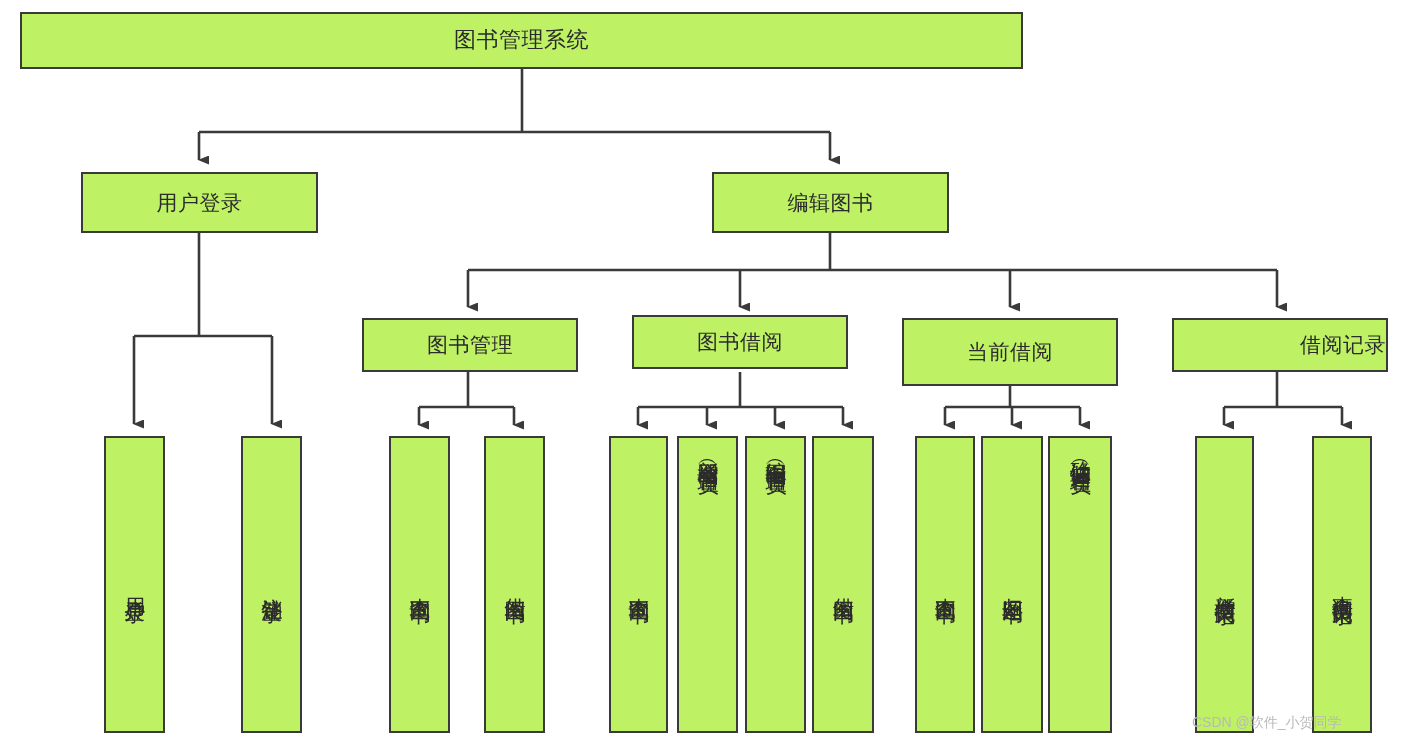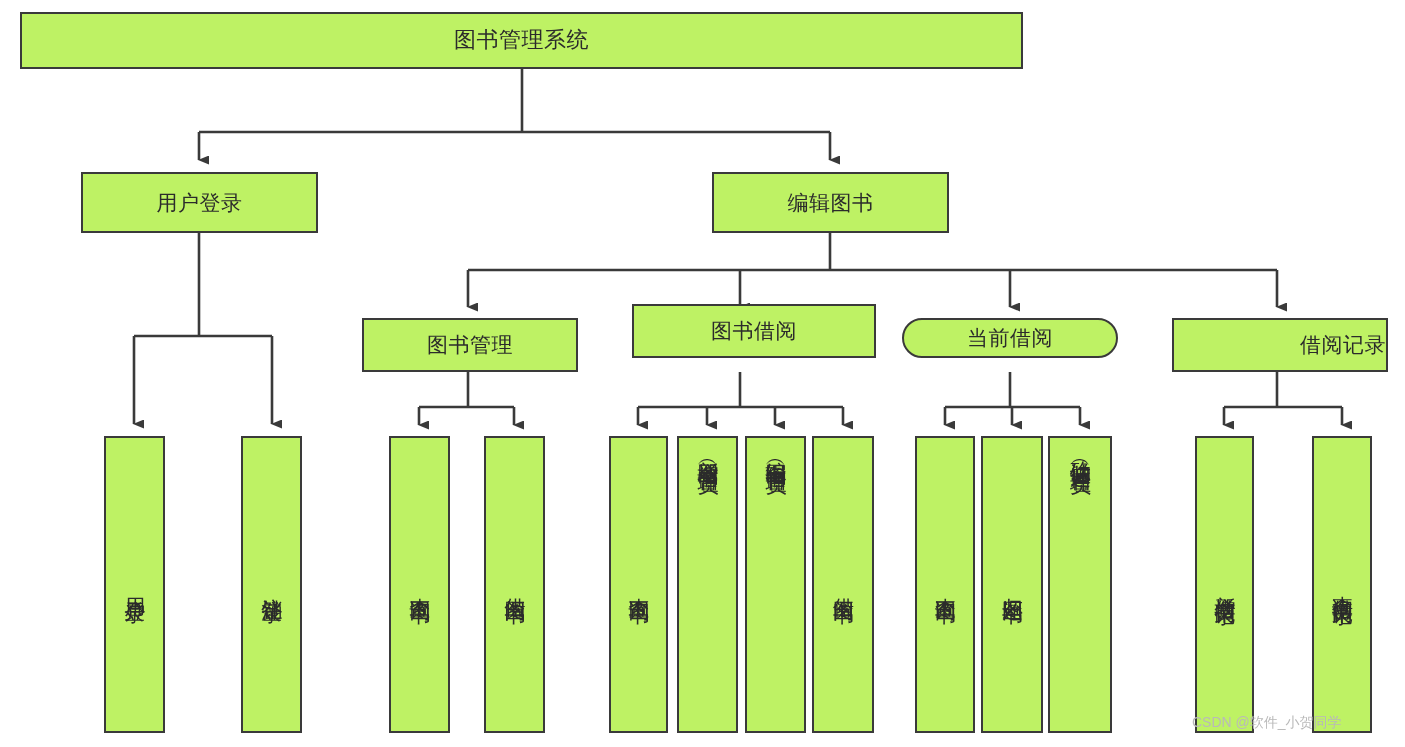--- a/index.html
+++ b/index.html
@@ -140,24 +140,24 @@
   <div class="node horiz" style="left:81px; top:172px; width:237px; height:61px;">
     <span class="node-label">用户登录</span>
   </div>
   <div class="node horiz" style="left:712px; top:172px; width:237px; height:61px;">
     <span class="node-label">编辑图书</span>
   </div>
 
   <div class="node horiz" style="left:362px; top:318px; width:216px; height:54px;">
     <span class="node-label">图书管理</span>
   </div>
-  <div class="node horiz" style="left:632px; top:304px; width:244px; height:54px;">
+  <div class="node horiz" style="left:632px; top:315px; width:216px; height:54px;">
     <span class="node-label">图书借阅</span>
   </div>
-  <div class="node horiz" style="left:902px; top:318px; width:216px; height:40px;border-radius:22px;">
+  <div class="node horiz" style="left:902px; top:318px; width:216px; height:68px;">
     <span class="node-label">当前借阅</span>
   </div>
   <div class="node horiz" style="left:1172px; top:318px; width:216px; height:54px;justify-content:flex-end;">
     <span class="node-label">借阅记录</span>
   </div>
 
   <div class="node vert centered" style="left:104px; top:436px; width:61px; height:297px;">
     <span class="node-label">用户登录</span>
   </div>
   <div class="node vert centered" style="left:241px; top:436px; width:61px; height:297px;">

